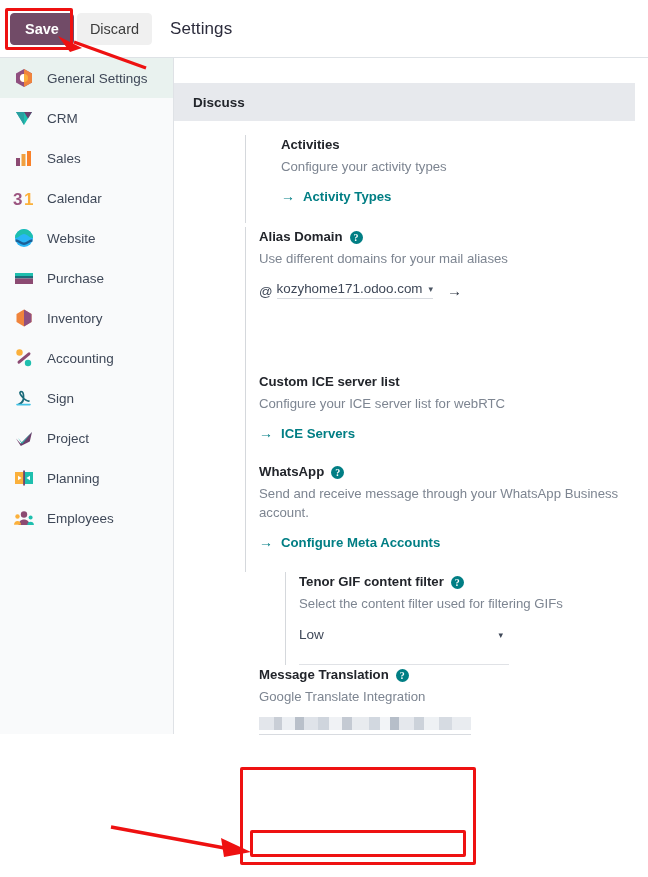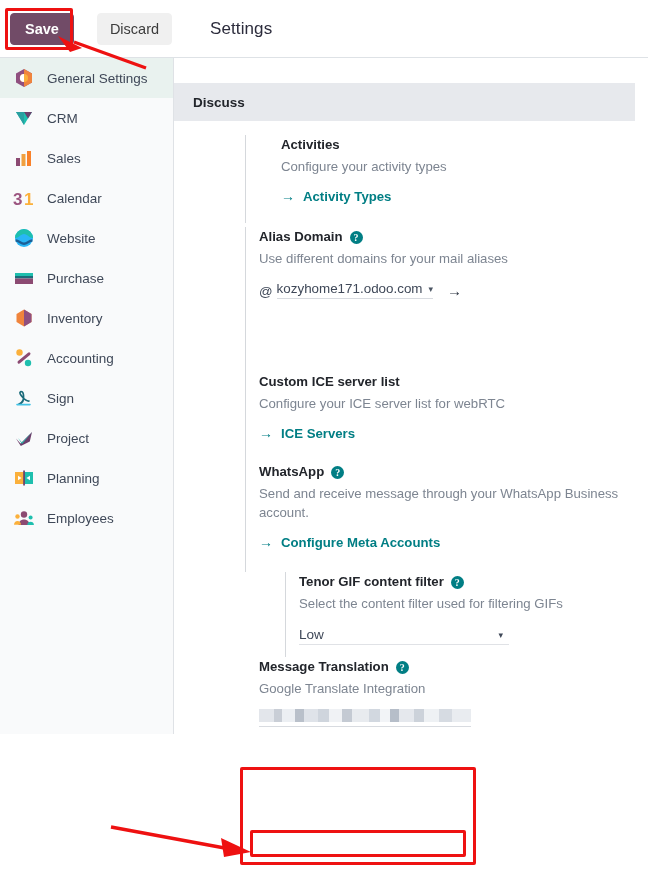--- a/index.html
+++ b/index.html
@@ -29,21 +29,20 @@
     position: absolute;
     left: 0; top: 0;
     width: 648px;
     height: 58px;
     background: #ffffff;
     border-bottom: 1px solid #dee2e6;
     display: flex;
     align-items: center;
     padding-left: 10px;
     box-sizing: border-box;
-    gap: 20px;
   }
   .btn-save {
     background: #714B67;
     color: #ffffff;
     border: 1px solid #714B67;
     border-radius: 4px;
     font-size: 14.5px;
     font-weight: 700;
     padding: 6px 14px;
     line-height: 18px;
@@ -217,21 +216,21 @@
     cursor: pointer;
   }
 
   .select-row {
     margin-top: 14px;
     width: 210px;
     border-bottom: 1px solid #e0e2e6;
     display: flex;
     align-items: center;
     justify-content: space-between;
-    padding-bottom: 2px;
+    padding-bottom: 22px;
     cursor: pointer;
   }
   .select-val { font-size: 13.6px; color: #3f4858; }
   .select-caret {
     font-size: 9px;
     color: #3f4858;
     margin-right: 6px;
   }
 
   .redacted-input {

